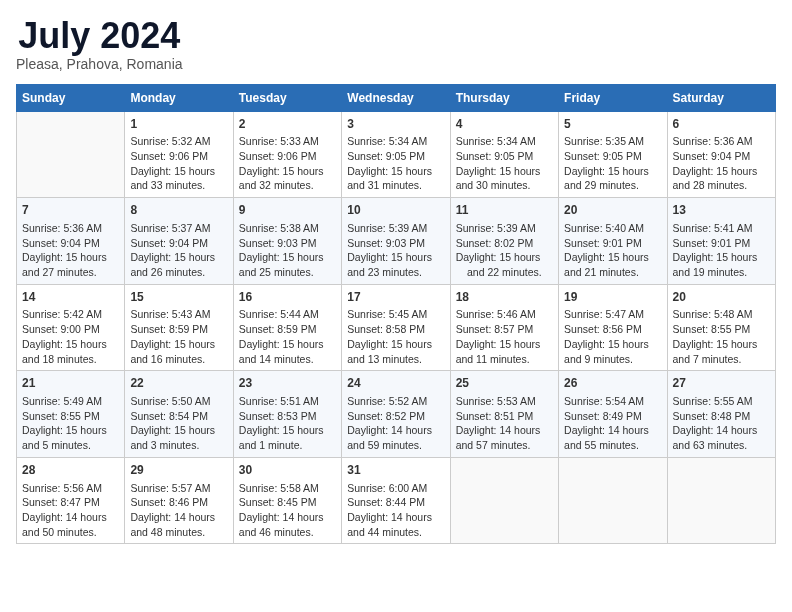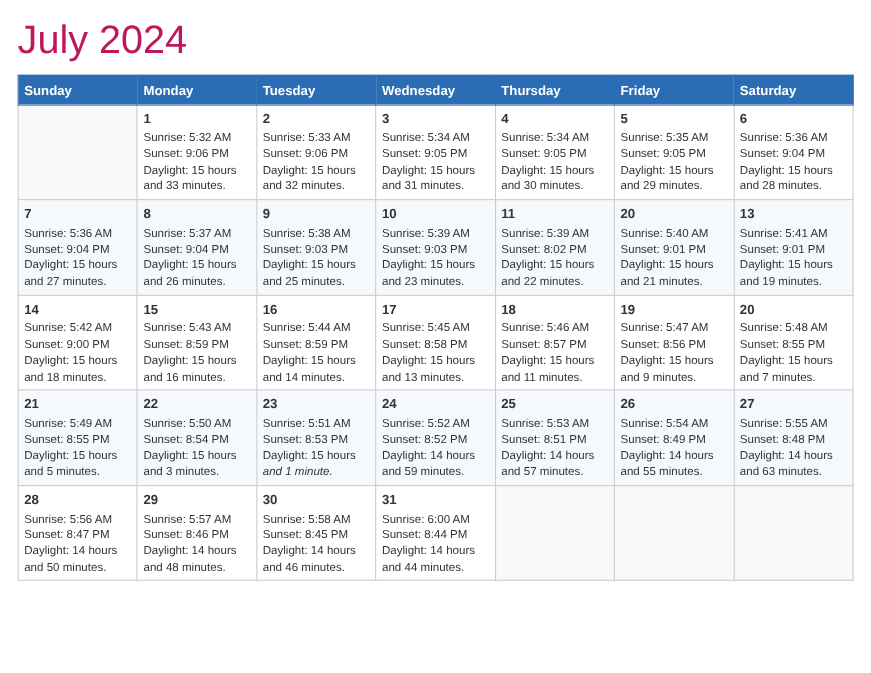--- a/index.html
+++ b/index.html
@@ -34,22 +34,22 @@
       width: 18px;
       height: 18px;
       margin-left: 1px;
       margin-right: 2px;
     }
     .title-block {
       text-align: right;
     }
     .title-block h1 {
       font-size: 36px;
-      color: #be185d;
-      font-weight: normal;
+      color: #0f172a;
+      font-weight: bold;
       line-height: 1.1;
       text-align: center;
     }
     .title-block p {
       font-size: 14px;
       color: #555;
     }
     table {
       width: 100%;
       border-collapse: collapse;
@@ -88,20 +88,21 @@
     tbody tr td.empty {
       background: #f9f9f9;
     }
   </style>
 </head>
 <body>
 
 <div class="header">
   <div class="title-block">
     <h1>July 2024</h1>
+    <p>Pleasa, Prahova, Romania</p>
   </div>
 </div>
 
 <table>
   <thead>
     <tr>
     <th>Sunday</th>
         <th>Monday</th>
         <th>Tuesday</th>
         <th>Wednesday</th>
@@ -183,21 +184,21 @@
           <span style="display: block;">Sunrise: 5:39 AM</span>
           <span style="display: block;">Sunset: 9:03 PM</span>
           <span style="display: block;">Daylight: 15 hours</span>
           <span style="display: block;">and 23 minutes.</span>
         </td>
         <td>
           <span class="day-num">11</span>
           <span style="display: block;">Sunrise: 5:39 AM</span>
           <span style="display: block;">Sunset: 8:02 PM</span>
           <span style="display: block;">Daylight: 15 hours</span>
-          <span style="display: block;">and 22 minutes.</span>
+          <span style="display: block; text-align: center;">and 22 minutes.</span>
         </td>
         <td>
           <span class="day-num">20</span>
           <span style="display: block;">Sunrise: 5:40 AM</span>
           <span style="display: block;">Sunset: 9:01 PM</span>
           <span style="display: block;">Daylight: 15 hours</span>
           <span style="display: block;">and 21 minutes.</span>
         </td>
         <td>
           <span class="day-num">13</span>
@@ -271,21 +272,21 @@
           <span style="display: block;">Sunrise: 5:50 AM</span>
           <span style="display: block;">Sunset: 8:54 PM</span>
           <span style="display: block;">Daylight: 15 hours</span>
           <span style="display: block;">and 3 minutes.</span>
         </td>
         <td>
           <span class="day-num">23</span>
           <span style="display: block;">Sunrise: 5:51 AM</span>
           <span style="display: block;">Sunset: 8:53 PM</span>
           <span style="display: block;">Daylight: 15 hours</span>
-          <span style="display: block; font-style: italic;">and 1 minute.</span>
+          <span style="display: block;">and 1 minute.</span>
         </td>
         <td>
           <span class="day-num">24</span>
           <span style="display: block;">Sunrise: 5:52 AM</span>
           <span style="display: block;">Sunset: 8:52 PM</span>
           <span style="display: block;">Daylight: 14 hours</span>
           <span style="display: block;">and 59 minutes.</span>
         </td>
         <td>
           <span class="day-num">25</span>

